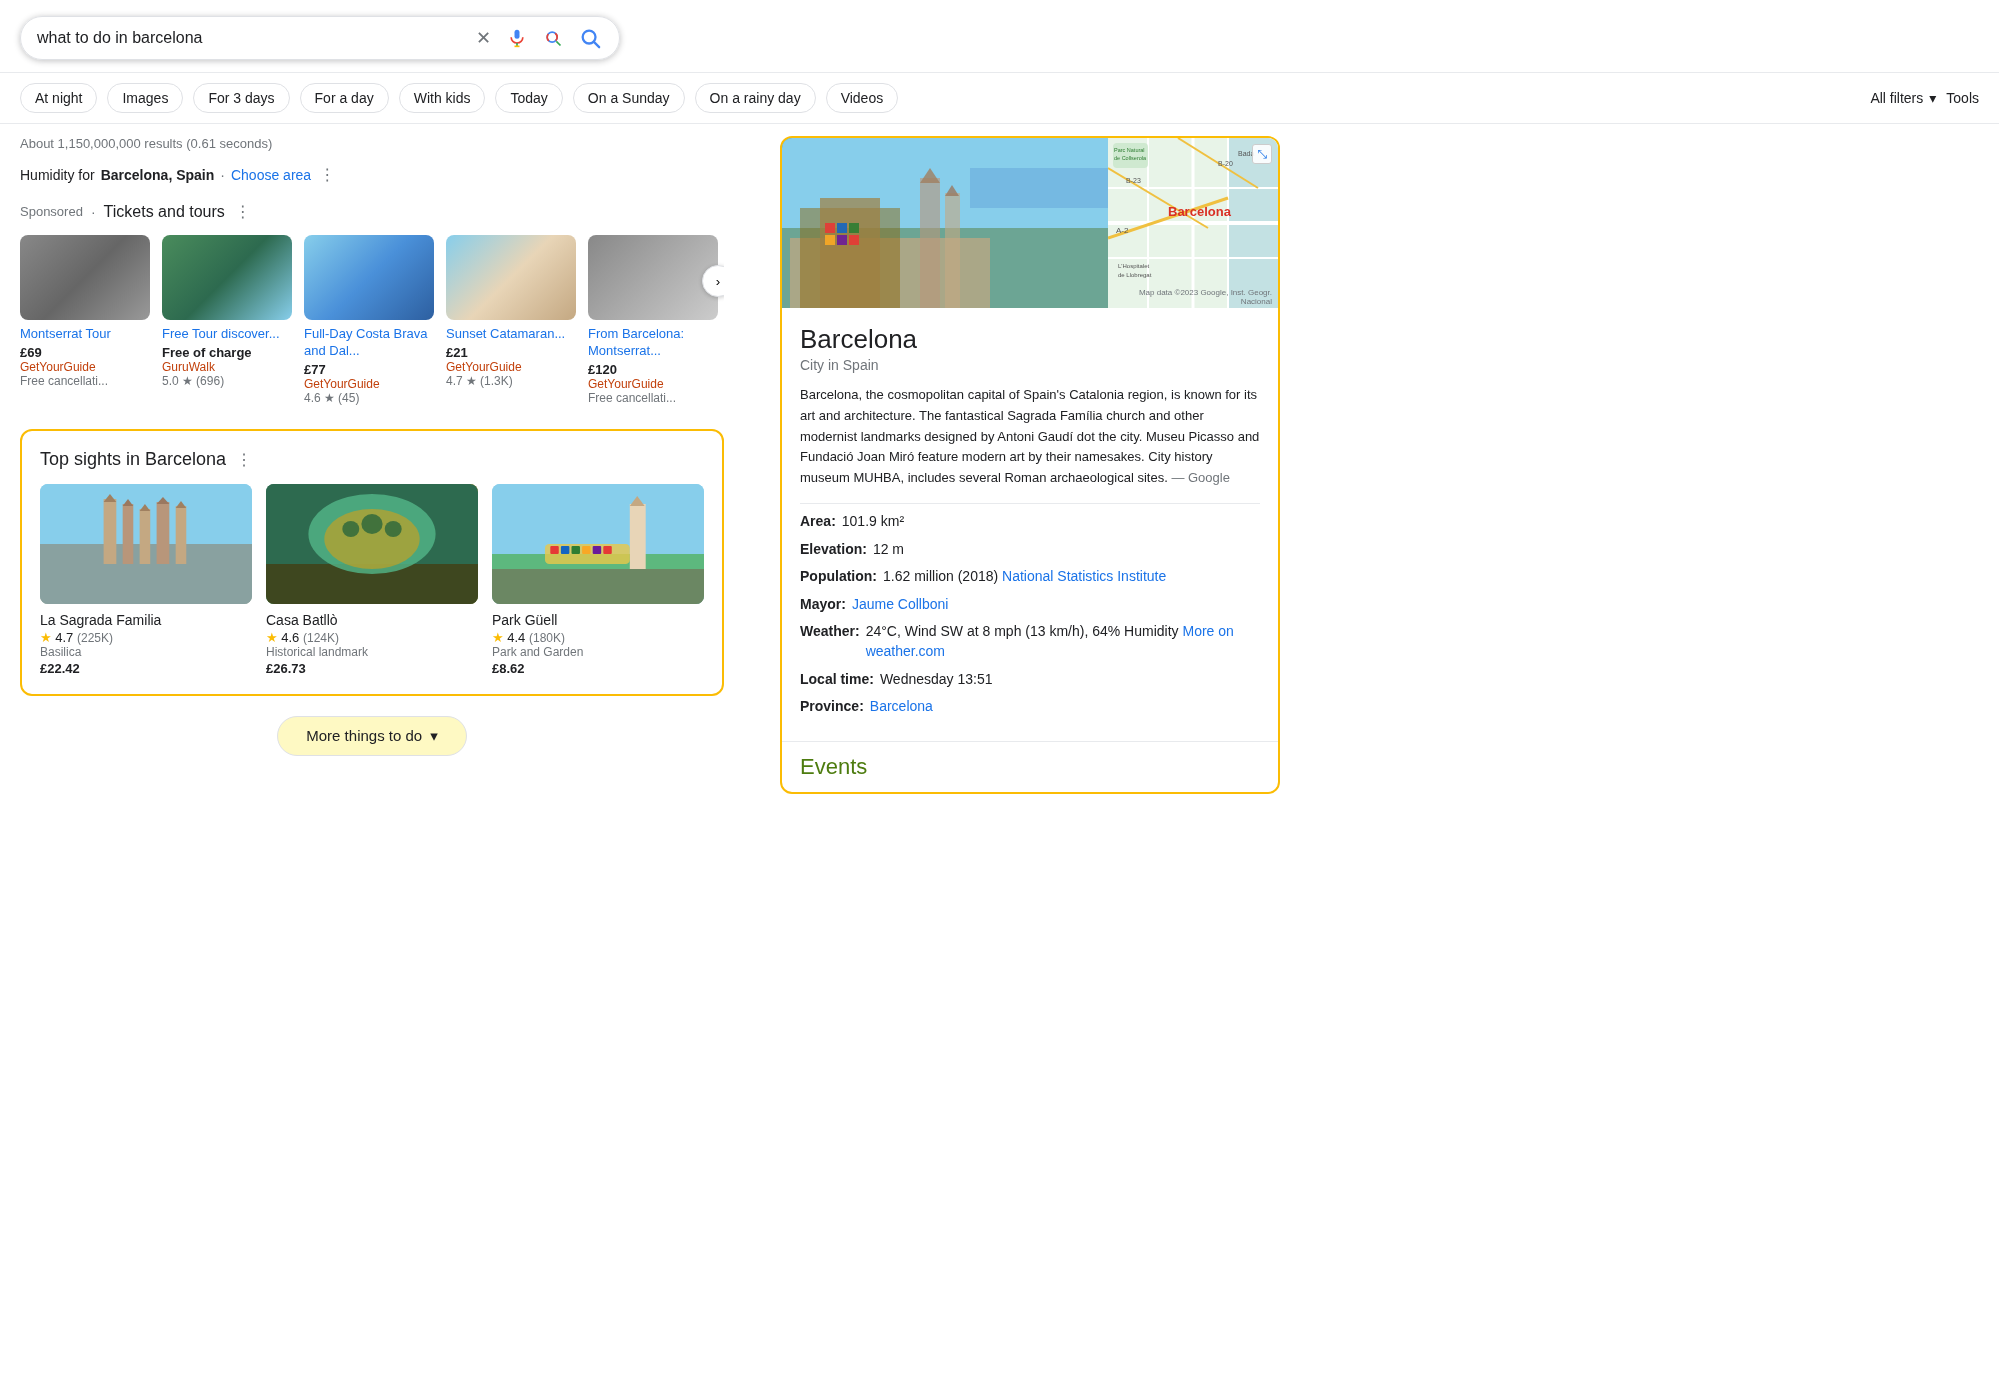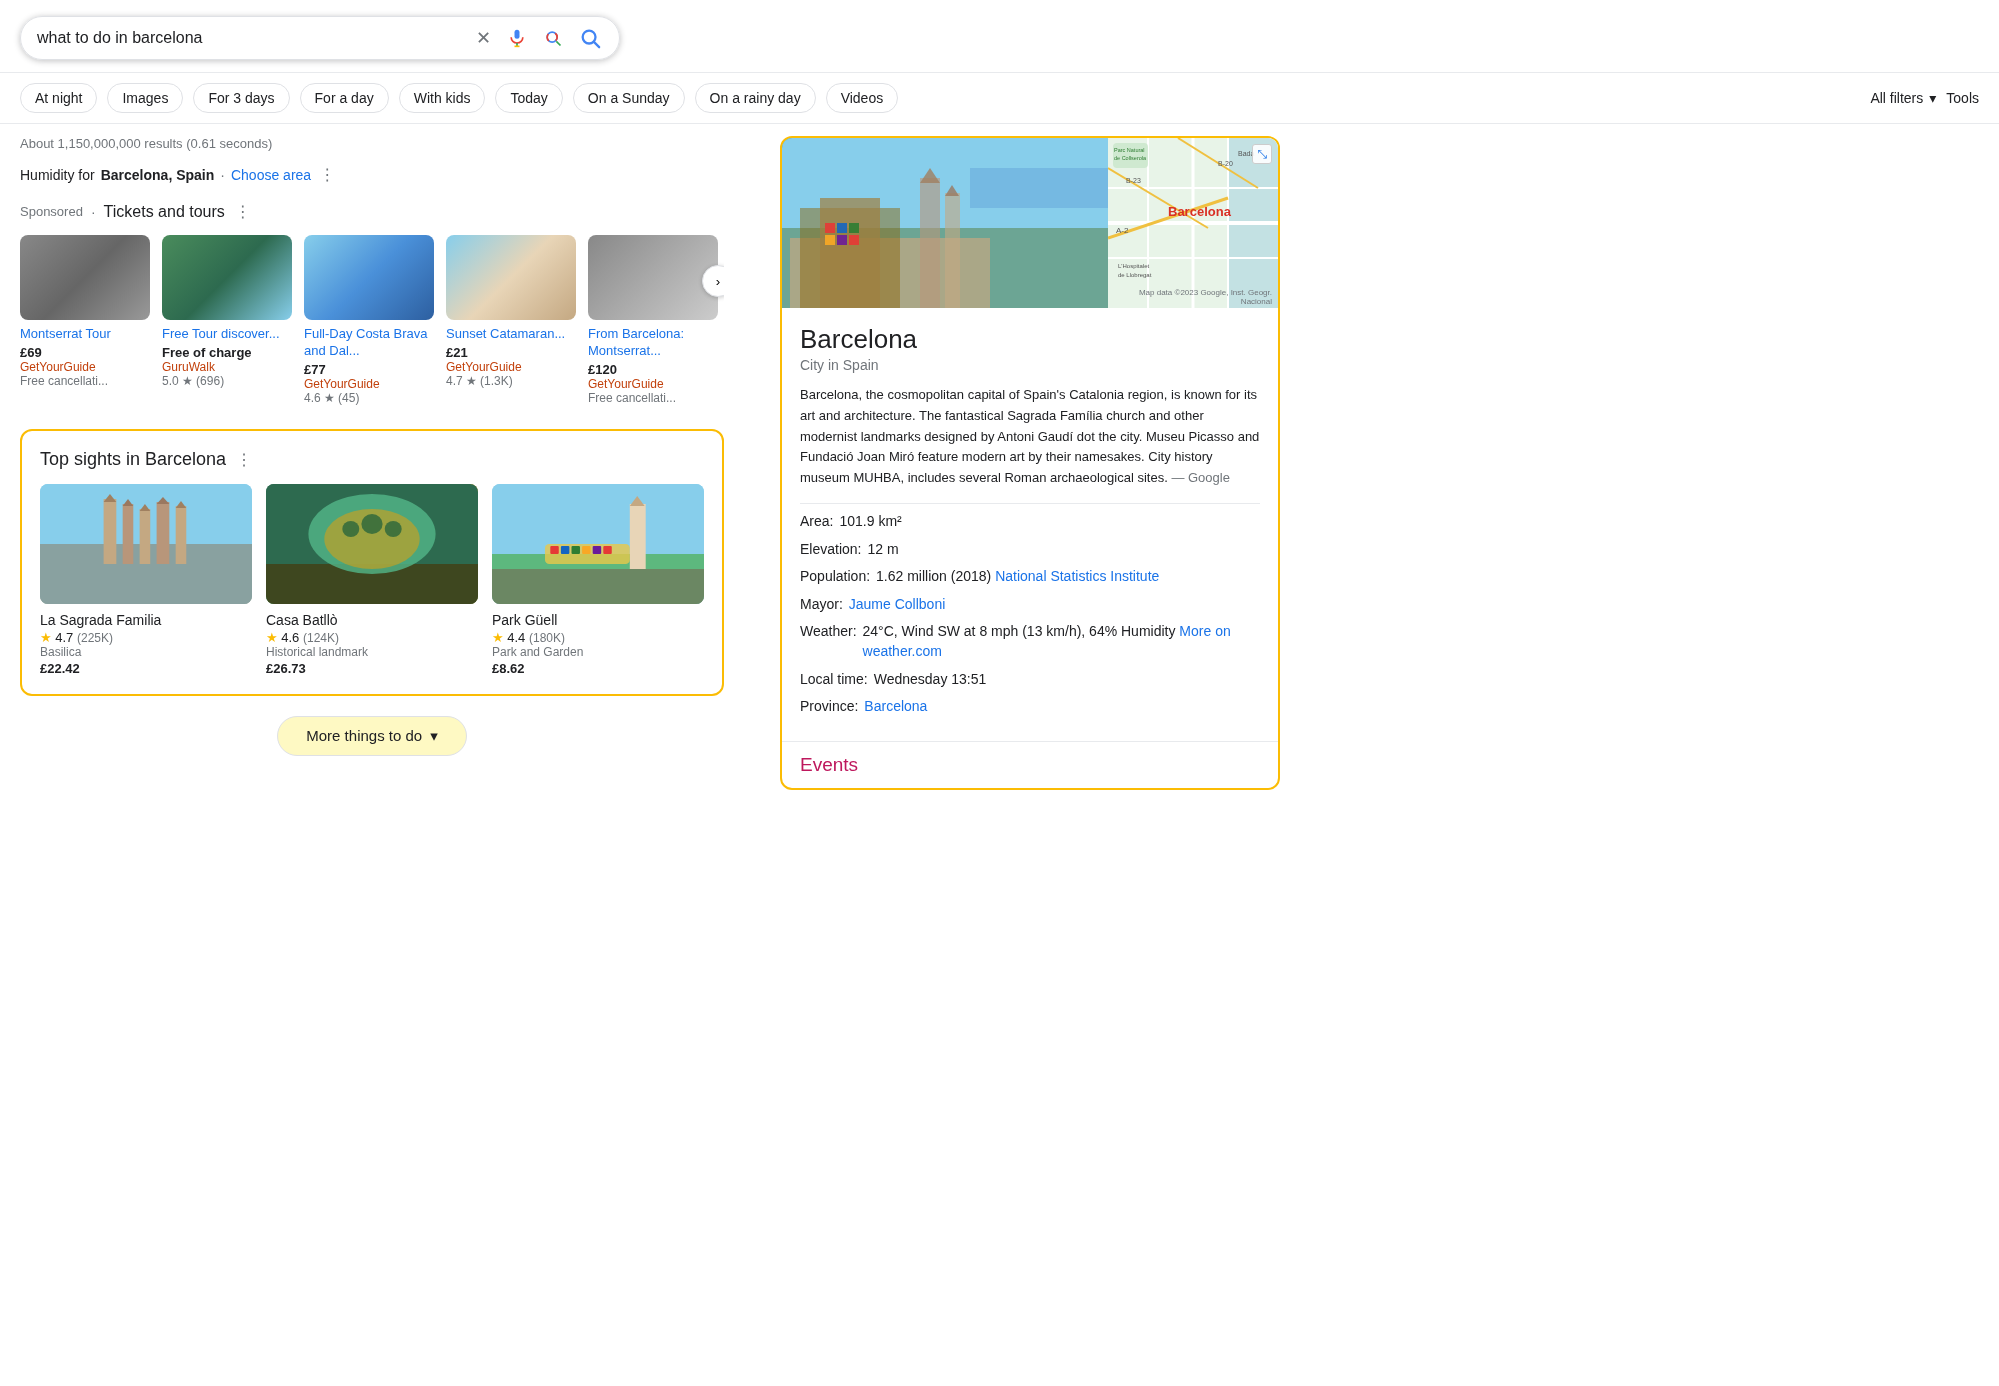--- a/index.html
+++ b/index.html
@@ -325,32 +325,32 @@
       border-bottom: 1px solid #e8eaed;
       padding-bottom: 14px;
     }
     .city-desc .source { color: #70757a; }
     .info-row {
       display: flex;
       margin-bottom: 8px;
       font-size: 14px;
       line-height: 1.4;
     }
-    .info-label { font-weight: 400; color: #202124; margin-right: 6px; white-space: nowrap; }
+    .info-label { font-weight: 700; color: #202124; margin-right: 6px; white-space: nowrap; }
     .info-value { color: #202124; }
     .info-link { color: #1a73e8; cursor: pointer; text-decoration: none; }
 
     
     .events-section {
       border-top: 1px solid #e8eaed;
       padding: 12px 18px;
     }
     .events-title {
-      font-size: 19px;
-      color: #be185d;
+      font-size: 22px;
+      color: #4d7c0f;
     }
 
     
     .sg-img { background: linear-gradient(180deg, #87CEEB 0%, #b0d4e8 40%, #8B7355 60%, #A0956C 100%); }
     
     .cb-img { background: linear-gradient(135deg, #2d6a4f 0%, #52b788 30%, #d4a017 60%, #8B6914 100%); }
     
     .pg-img { background: linear-gradient(180deg, #87CEEB 0%, #c8e6c9 40%, #4CAF50 70%, #795548 100%); }
 
     

